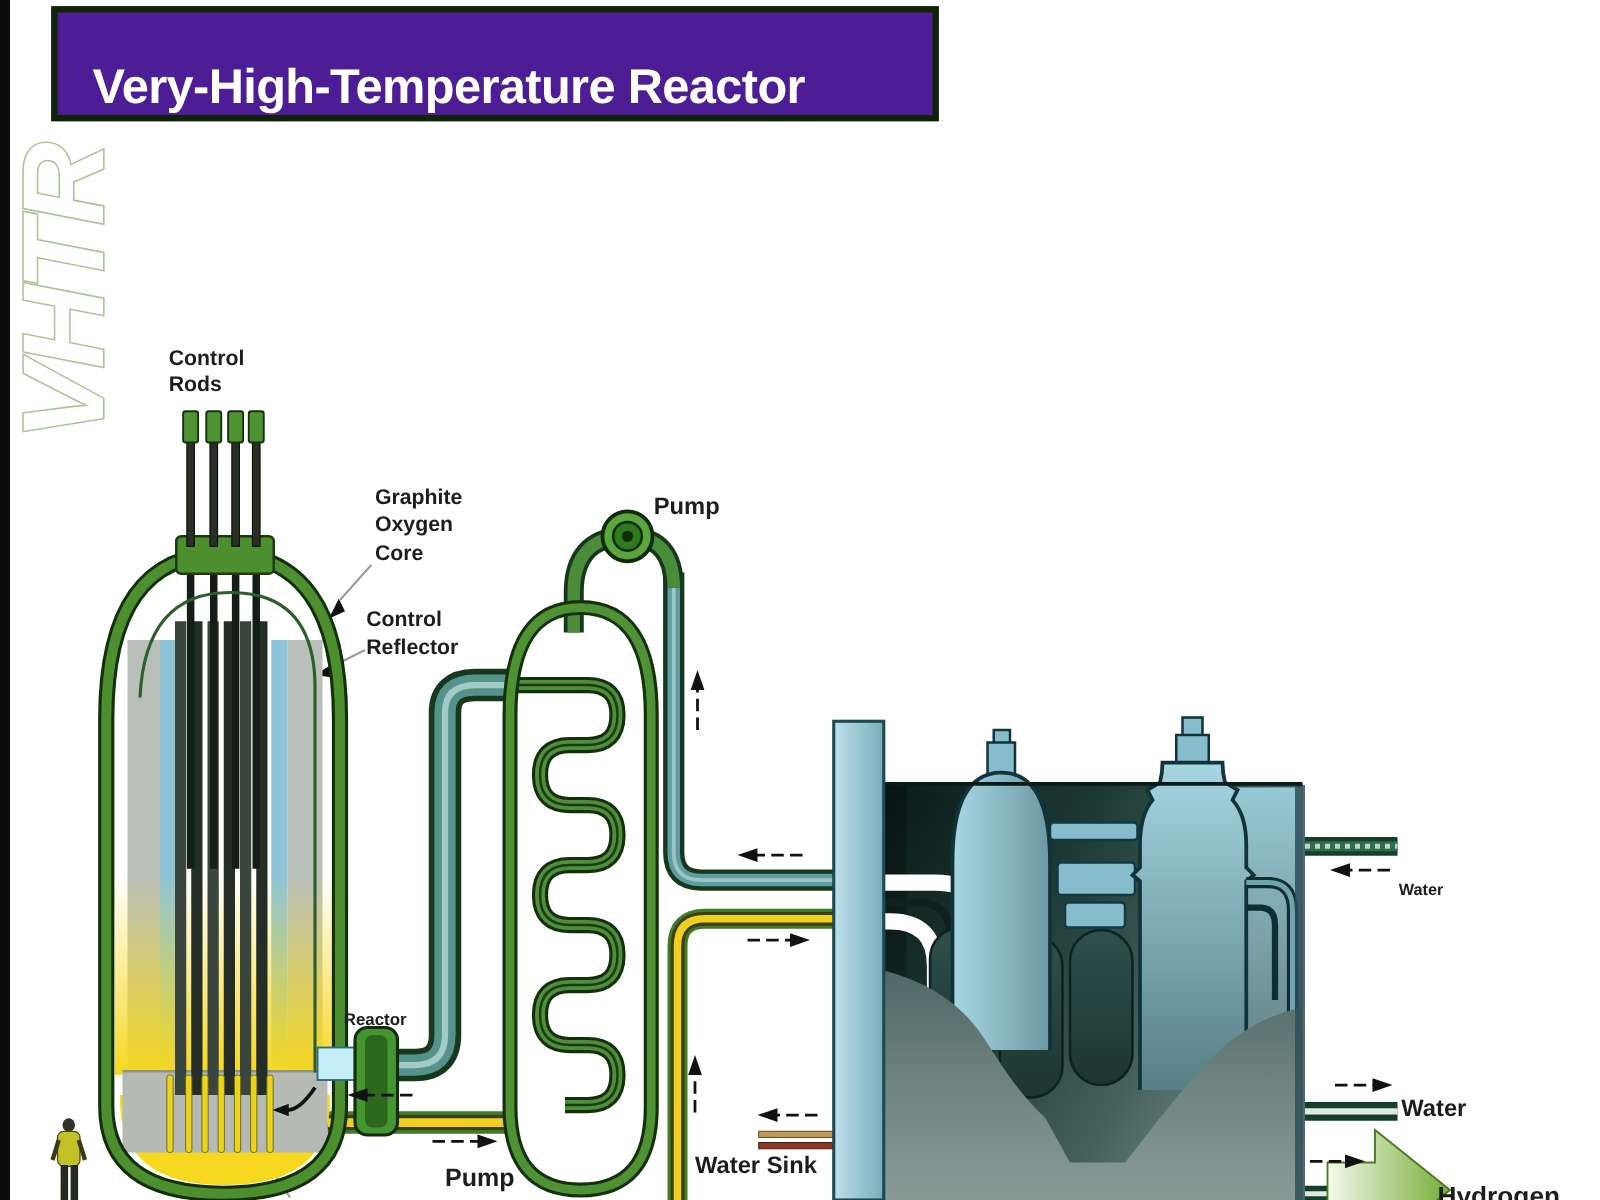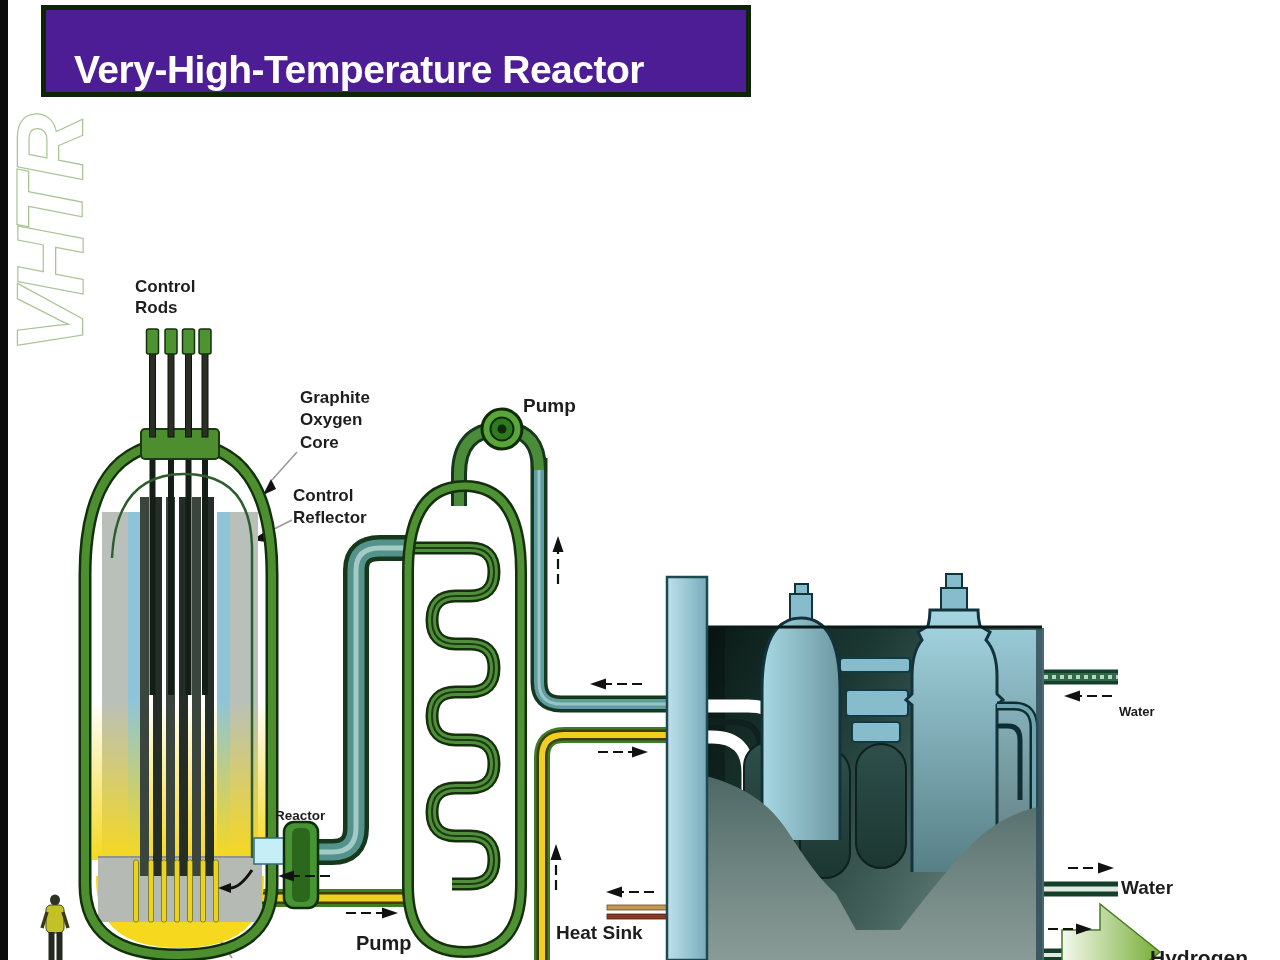--- a/index.html
+++ b/index.html
@@ -350,16 +350,16 @@
     <rect x="56.5" y="932" width="6" height="30" fill="#23291f"></rect>
   </g>
 </svg>
 
 <div class="lbl lbl-control-rods">Control Rods</div>
 <div class="lbl lbl-core">Graphite Oxygen Core</div>
 <div class="lbl lbl-reflector">Control Reflector</div>
 <div class="lbl lbl-pump">Pump</div>
 <div class="lbl lbl-blower">Reactor</div>
 <div class="lbl lbl-heat">Pump</div>
-<div class="lbl lbl-heatsink">Heat Sink</div>
+<div class="lbl lbl-heatsink">Water Sink</div>
 <div class="lbl lbl-water">Water</div>
 <div class="lbl lbl-oxygen">Water</div>
 <div class="lbl lbl-hydrogen">Hydrogen</div>
 
 </body></html>

